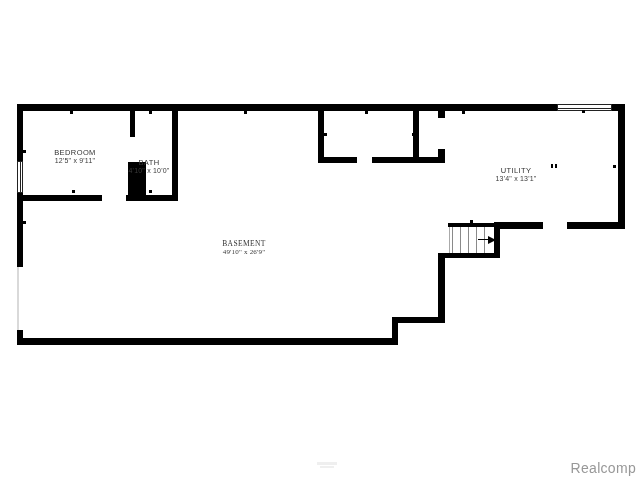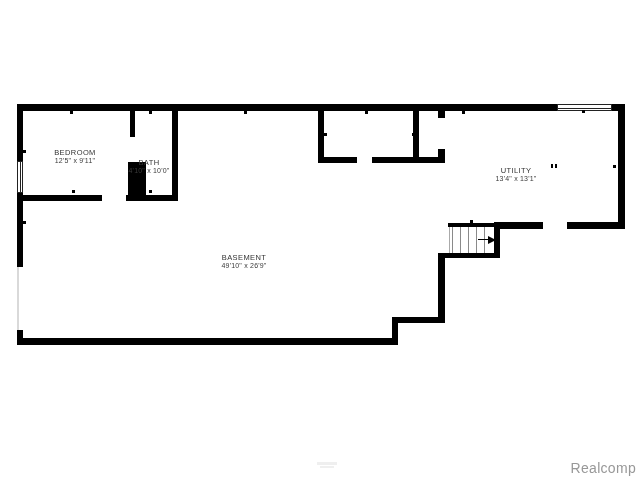--- a/index.html
+++ b/index.html
@@ -130,21 +130,21 @@
     <div class="dims">4'10" x 10'0"</div>
   </div>
 
 
   <div class="room-label" style="left:474px;top:159px;width:84px;margin-top:8px;">
     <div>UTILITY</div>
     <div class="dims">13'4" x 13'1"</div>
   </div>
 
 
-  <div class="room-label" style="left:196px;top:254px;width:96px;">
+  <div class="room-label" style="left:196px;top:240px;width:96px;font-family:Liberation Serif, serif;">
     <div>BASEMENT</div>
     <div class="dims">49'10" x 26'9"</div>
   </div>
 
   <div class="faint-mark" style="left:317px;top:462px;width:20px;height:3px;"></div>
   <div class="faint-mark" style="left:320px;top:466px;width:14px;height:2px;"></div>
 
   <div class="watermark">Realcomp</div>
 
 </div>

